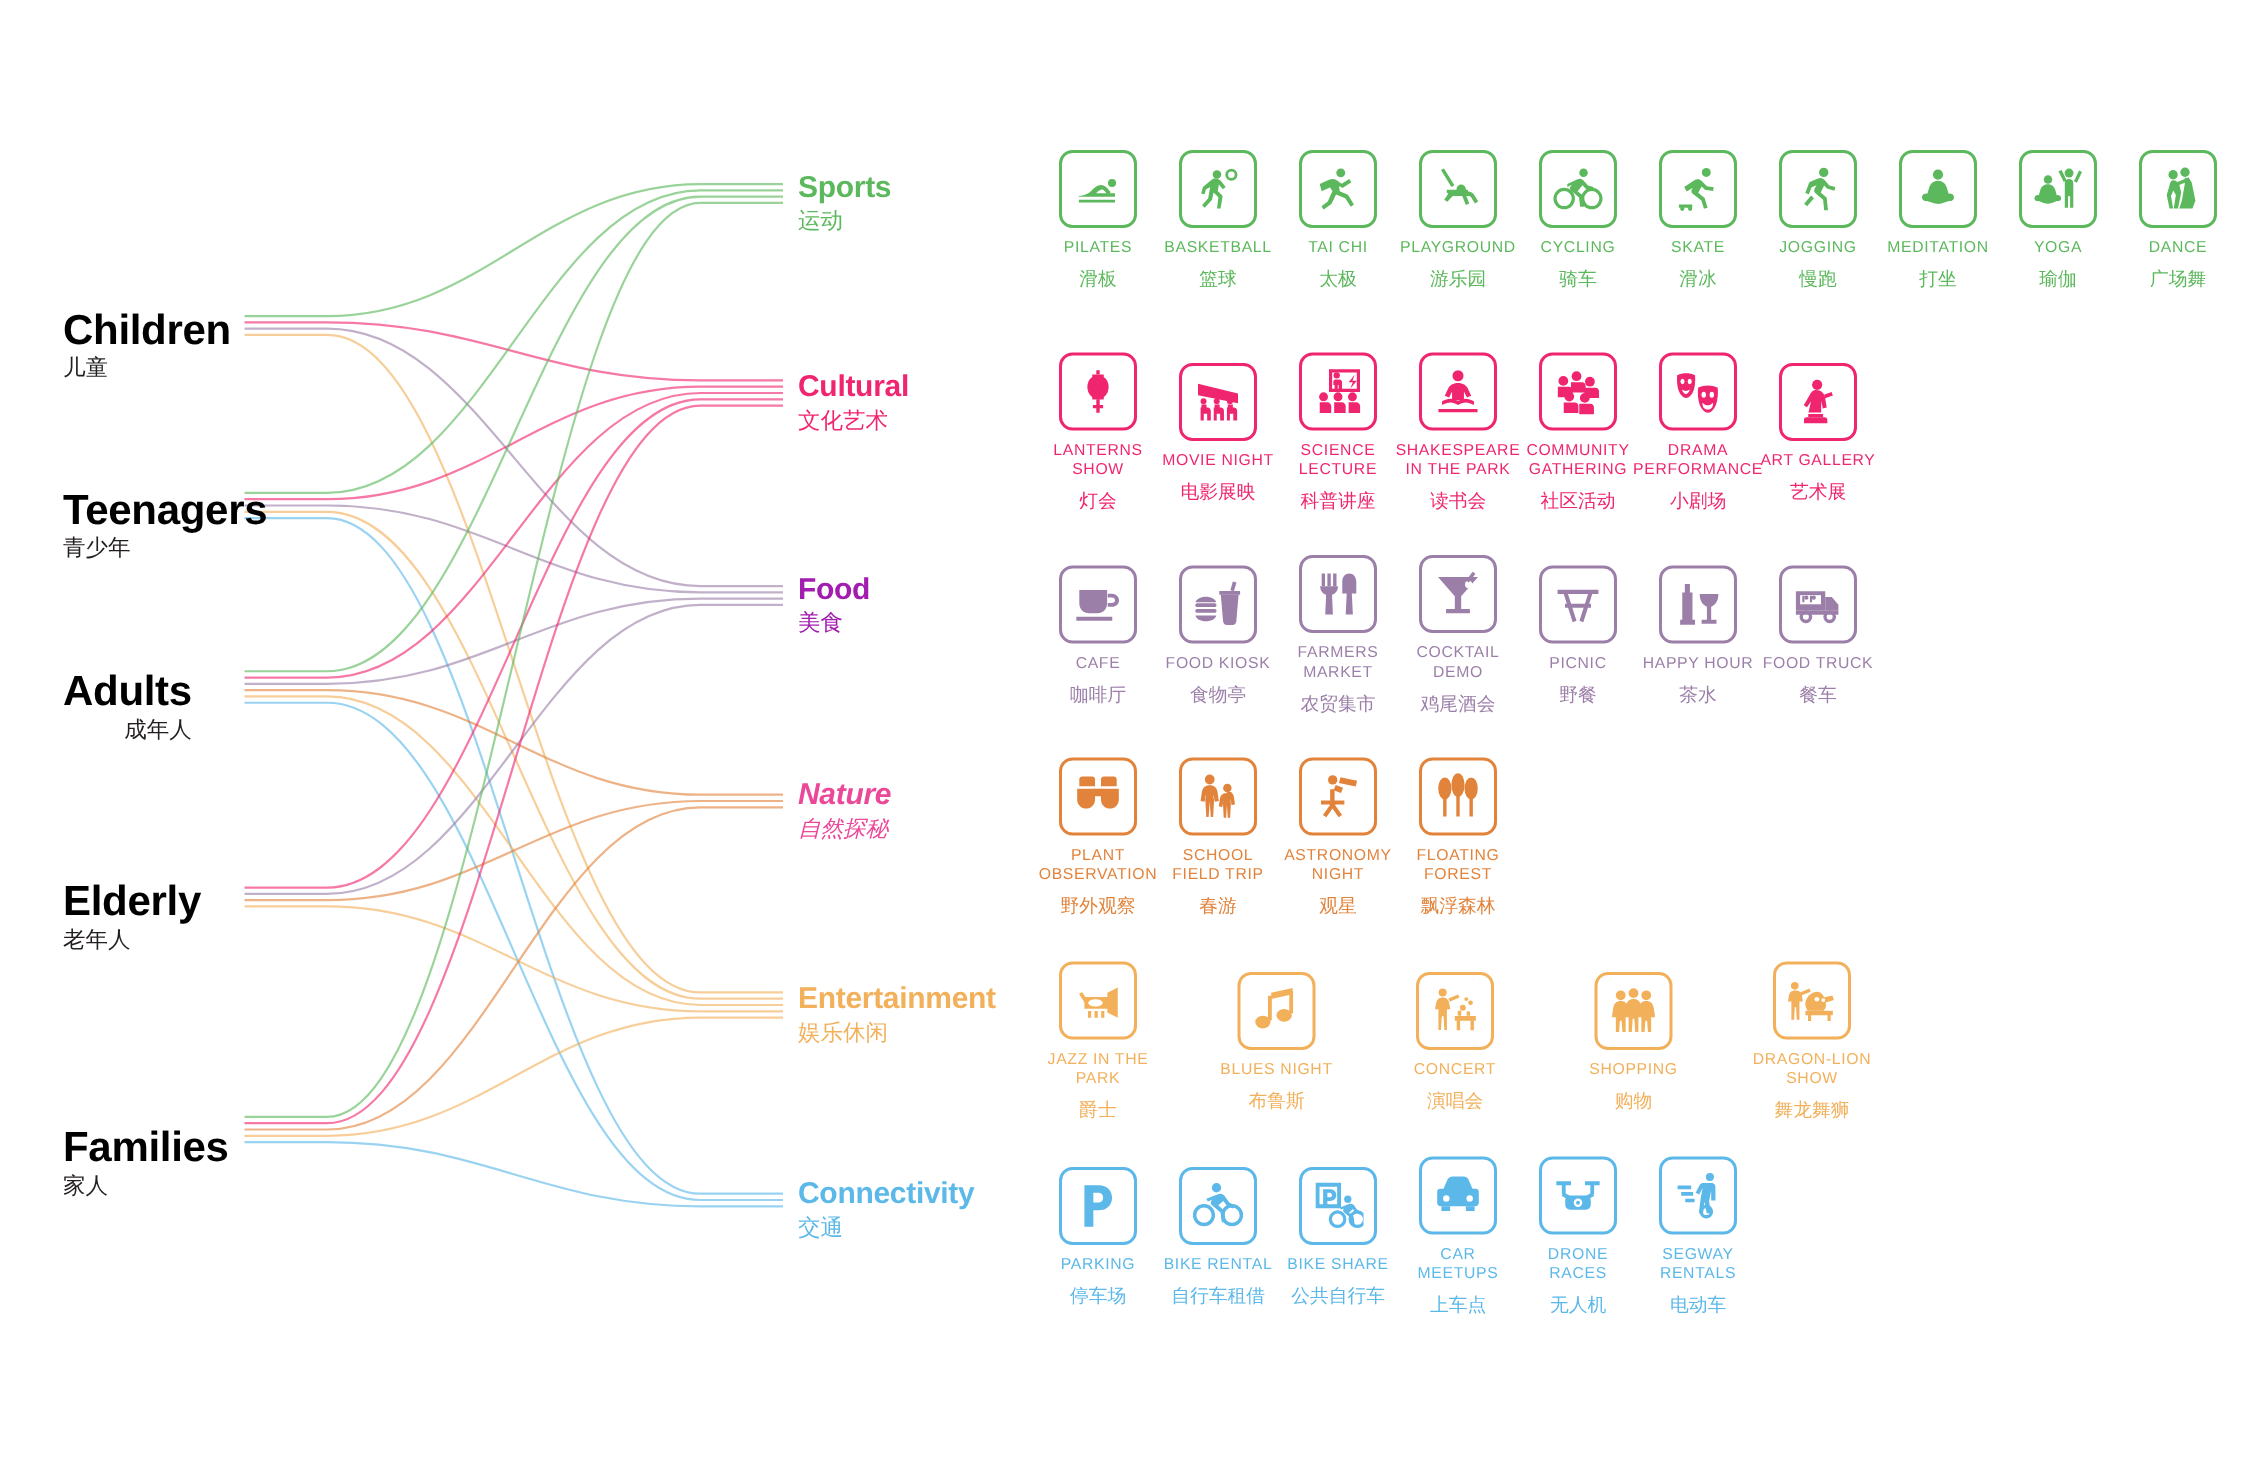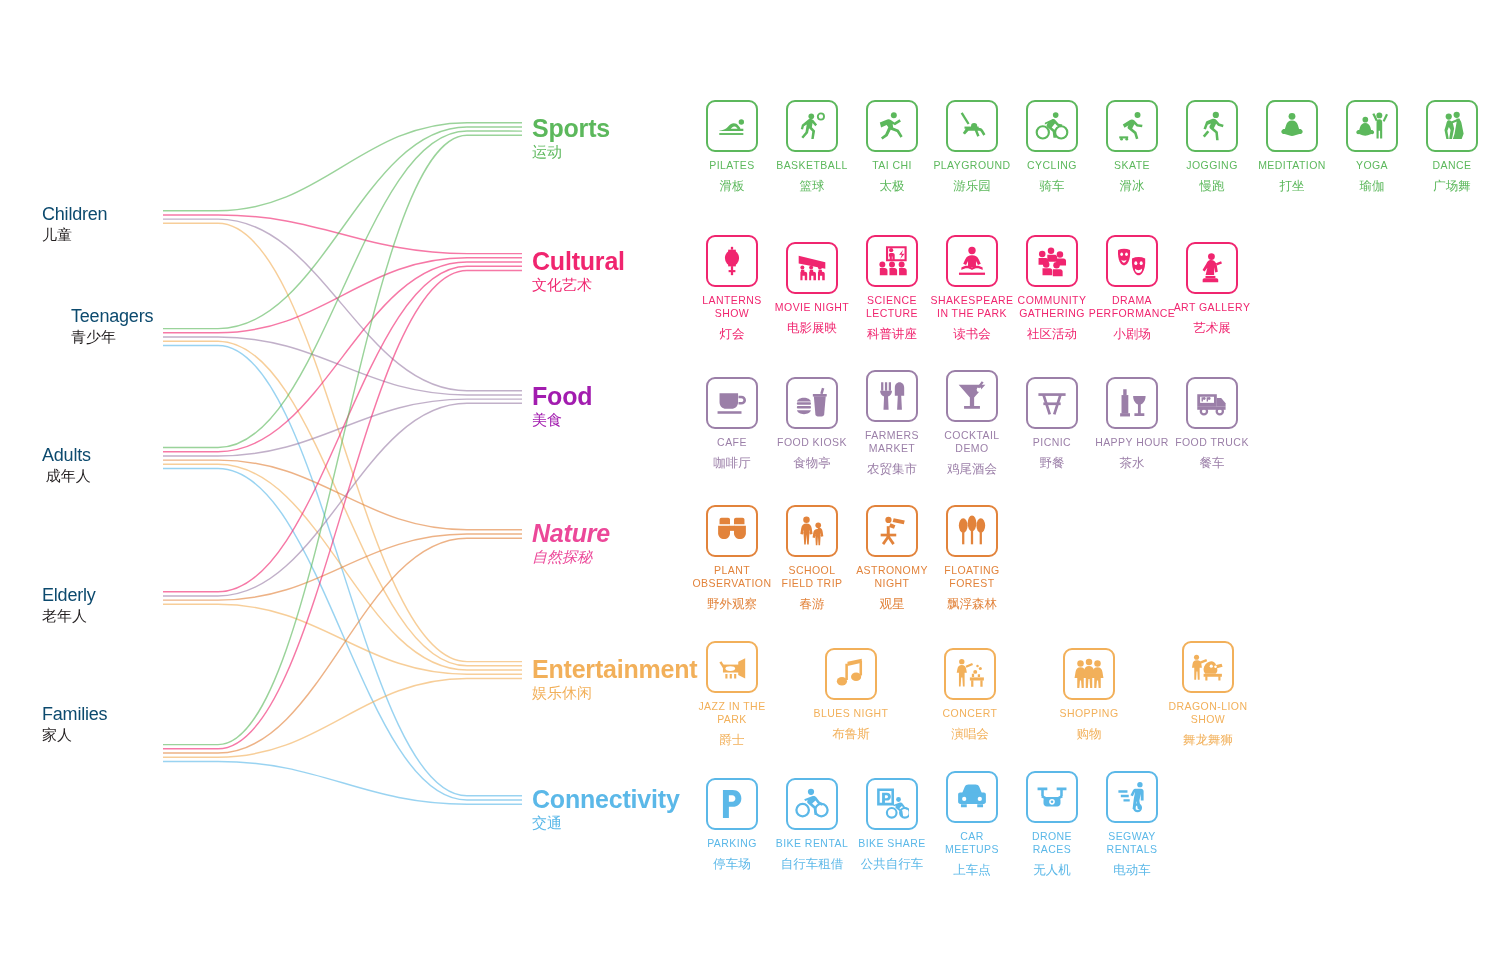--- a/index.html
+++ b/index.html
@@ -6,34 +6,34 @@
   body{
     width:1500px;height:971px;background:#ffffff;
     font-family:"Liberation Sans","DejaVu Sans",sans-serif;
     overflow:hidden;position:relative;
   }
   #stage{position:absolute;left:0;top:0;width:1500px;height:971px;}
 
   
   .source{position:absolute;left:42px;}
   .source .en{
-    font-size:18px;font-weight:normal;color:#0c4a6e;letter-spacing:-0.2px;
+    font-size:28px;font-weight:bold;color:#000000;letter-spacing:-0.2px;
     line-height:1.05;white-space:nowrap;
   }
   .source .zh{
     font-size:15px;color:#231f20;line-height:1.5;white-space:nowrap;
     font-family:"DejaVu Sans",sans-serif;
   }
 
   
   #flows{position:absolute;left:0;top:0;width:1500px;height:971px;pointer-events:none;}
 
   
   .cat{position:absolute;left:532px;}
-  .cat .en{font-size:25px;font-weight:bold;line-height:1.05;white-space:nowrap;letter-spacing:-0.2px;}
+  .cat .en{font-size:20px;font-weight:bold;line-height:1.05;white-space:nowrap;letter-spacing:-0.2px;}
   .cat .zh{font-size:15px;line-height:1.55;white-space:nowrap;font-family:"DejaVu Sans",sans-serif;}
 
   
   .row{position:absolute;display:flex;align-items:center;}
   .cell{width:80px;margin-right:0px;display:flex;flex-direction:column;align-items:center;}
   .tile{
     width:52px;height:52px;border-radius:9px;border:2px solid currentColor;
     display:flex;align-items:center;justify-content:center;box-sizing:border-box;
   }
   .tile svg{display:block;}
@@ -76,33 +76,33 @@
       <path d="M163,753.0 H218 C322.6,753.0 362.4,538.2 467,538.2 H522" fill="none" stroke="#e2833b" stroke-width="1.45" opacity=".62"></path>
       <path d="M163,757.2 H218 C322.6,757.2 362.4,678.4 467,678.4 H522" fill="none" stroke="#f2b05a" stroke-width="1.45" opacity=".62"></path>
       <path d="M163,761.4 H218 C322.6,761.4 362.4,804.2 467,804.2 H522" fill="none" stroke="#5bb8e8" stroke-width="1.45" opacity=".62"></path>
     </svg>
 
   <div id="sources-layer">
       <div class="source" style="top: 205px;">
         <div class="en">Children</div>
         <div class="zh">儿童</div>
       </div>
-      <div class="source" style="top: 307px; margin-left: 29px;">
+      <div class="source" style="top: 325px;">
         <div class="en">Teenagers</div>
         <div class="zh">青少年</div>
       </div>
       <div class="source" style="top: 446px; text-align: right;">
         <div class="en">Adults</div>
         <div class="zh">成年人</div>
       </div>
       <div class="source" style="top: 586px;">
         <div class="en">Elderly</div>
         <div class="zh">老年人</div>
       </div>
-      <div class="source" style="top: 705px;">
+      <div class="source" style="top: 750px;">
         <div class="en">Families</div>
         <div class="zh">家人</div>
       </div>
     </div>
   <div id="cats-layer">
       <div class="cat" style="top: 115px; color: rgb(92, 184, 92);">
         <div class="en">Sports</div>
         <div class="zh">运动</div>
       </div>
       <div class="cat" style="top: 248px; color: rgb(240, 37, 111);">

